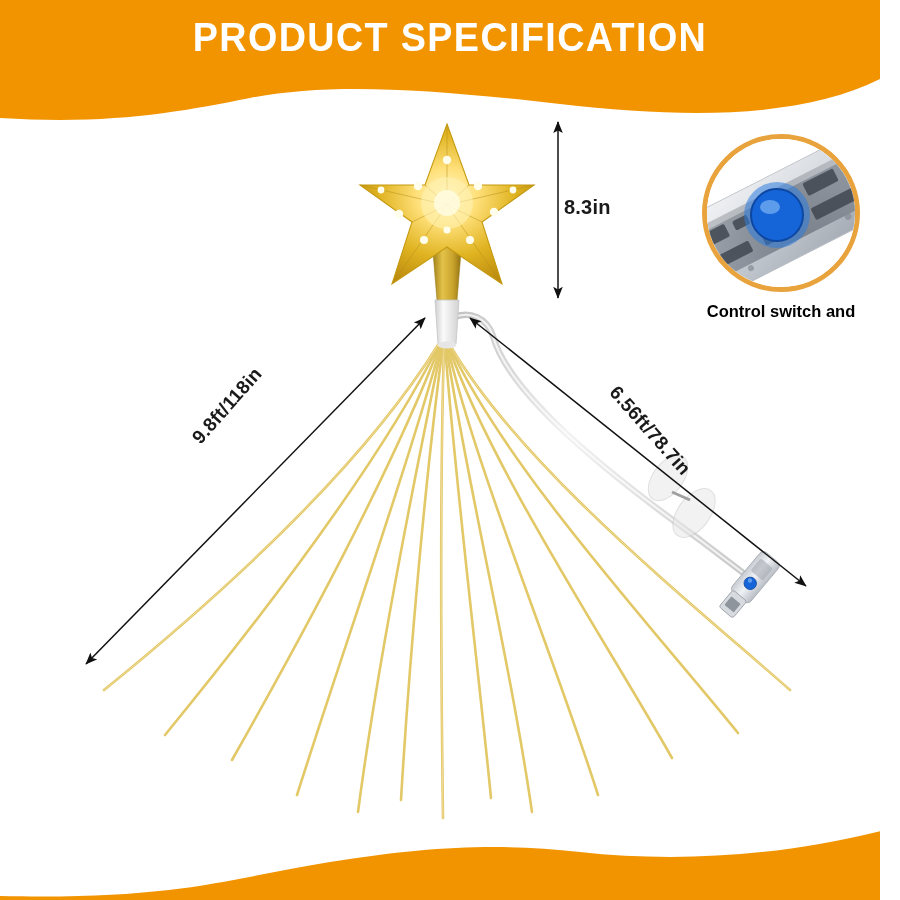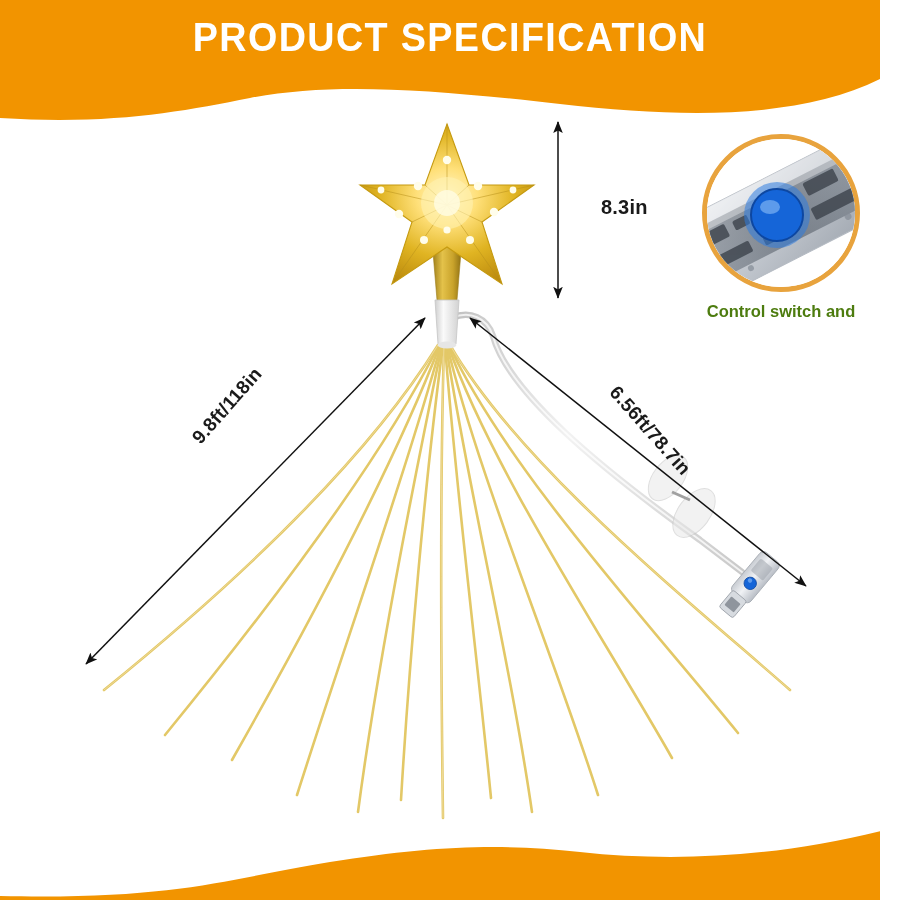--- a/index.html
+++ b/index.html
@@ -62,21 +62,21 @@
   }
   .dim-label {
     position: absolute;
     color: #1a1a1a;
     font-weight: bold;
     font-size: 19px;
     white-space: nowrap;
     letter-spacing: 0.2px;
   }
   #dim-height-label {
-    left: 601px;
+    left: 564px;
     top: 196px;
     font-size: 20px;
   }
   #dim-left-label {
     left: 196px;
     top: 430px;
     transform: rotate(-48.5deg);
     transform-origin: left center;
   }
   #dim-right-label {
@@ -106,21 +106,21 @@
   #callout-photo {
     position: absolute;
     left: -16px;
     top: -14px;
     width: 188px;
     height: 182px;
   }
   #callout-caption {
     margin-top: 10px;
     text-align: center;
-    color: #4d7c0f;
+    color: #000000;
     font-weight: bold;
     font-size: 16.5px;
     line-height: 1.18;
   }
 </style>
 </head>
 <body>
 
 <div id="page">
 

